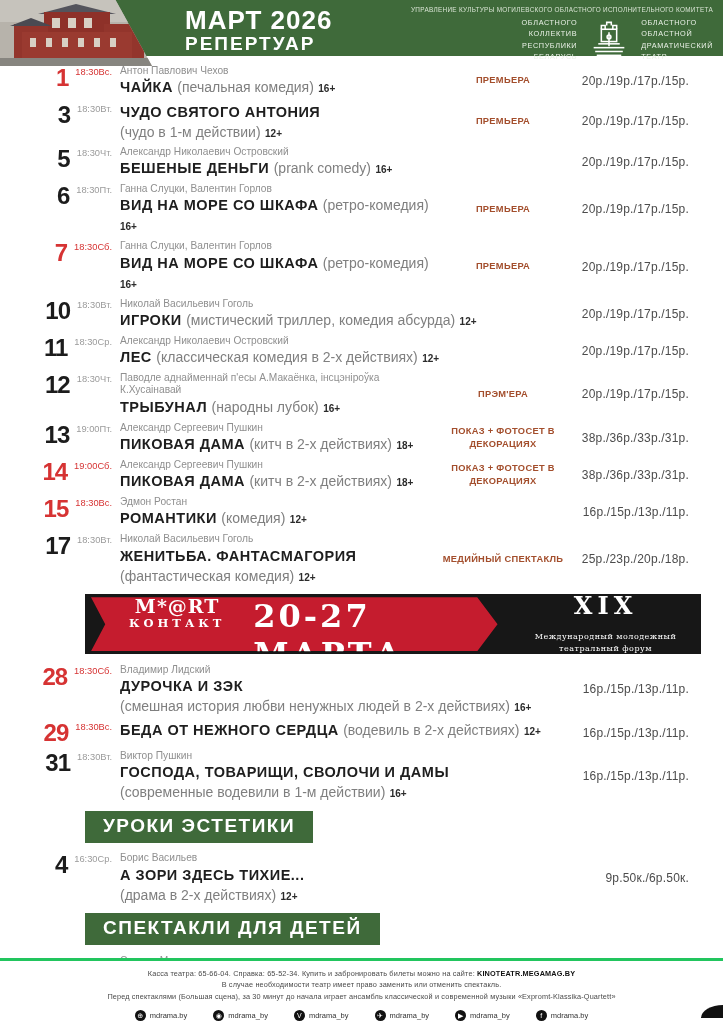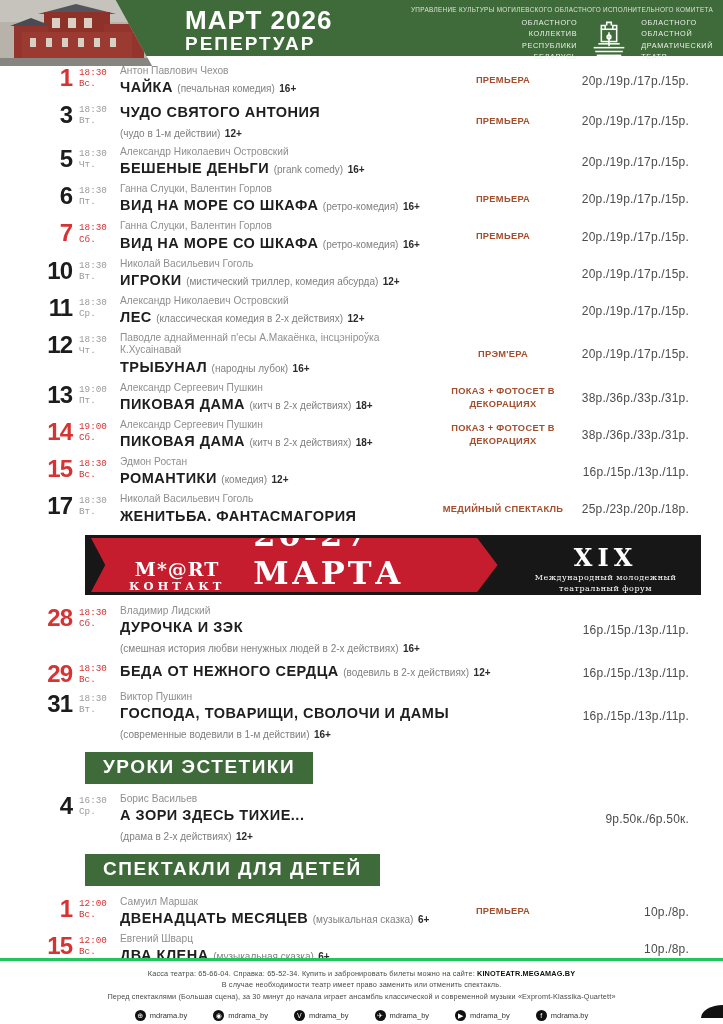--- a/index.html
+++ b/index.html
@@ -19,47 +19,47 @@
   .h-org { position:absolute; right:10px; top:17px; display:flex; gap:9px; align-items:center; }
   .org-col { font-size:7.3px; line-height:1.55; letter-spacing:.6px; color:#eaf1e7; }
   .org-col.left { text-align:right; }
   .h-logo { width:46px; height:44px; }
   
   .rows { }
   .row { display:flex; align-items:flex-start; padding:2.5px 34px 2.5px 40px; }
   .c-date { width:72px; flex:none; display:flex; gap:7px; padding-top:2px; }
   .num { width:32px; text-align:right; font-size:24px; font-weight:bold;
     line-height:.95; color:#1c1c1c; letter-spacing:-1px; }
-  .td { display:flex; flex-direction:column; font-size:9.3px; color:#9b9b9b; line-height:1.2;font-family:Liberation Mono, monospace; }
+  .td { display:flex; flex-direction:row; font-size:9.3px; color:#9b9b9b; line-height:1.2; }
   .row.red .num, .row.red .time, .row.red .day { color:#d63333; }
   .c-info { flex:1; padding-left:8px; min-width:0; }
   .author { font-size:10.2px; color:#8f8f8f; line-height:1.2; }
   .tline { line-height:1.25; }
   .title { font-size:14.5px; font-weight:bold; color:#1e1e1e; letter-spacing:.5px; }
-  .genre { font-size:10px; color:#7f7f7f; }
+  .genre { font-size:14px; color:#7f7f7f; }
   .age { font-size:10px; font-weight:bold; color:#2b2b2b; }
   .bline { line-height:1.2; }
   .c-badge { width:132px; flex:none; align-self:center; text-align:center;
     font-size:9.3px; font-weight:bold; color:#a34e2c; letter-spacing:.3px; line-height:1.35; }
   .c-price { width:120px; flex:none; align-self:center; text-align:right;
     font-size:12px; color:#4c4c4c; white-space:nowrap; letter-spacing:.2px; }
   
   .banner { position:relative; height:60px; margin:7px 22px 7px 85px;
     background:#171717; overflow:hidden; }
   .ribbon { position:absolute; left:6px; top:3px; bottom:3px; width:66%;
-    background:#c51c2e; display:flex; align-items:flex-end;
+    background:#c51c2e; display:flex; align-items:flex-start;
     clip-path:polygon(0 0, 95% 0, 100% 50%, 95% 100%, 0 100%, 3.5% 50%);
     padding-left:38px; }
   .mk-logo { color:#fff; font-family:"DejaVu Serif", serif; line-height:1.05; text-align:center; }
   .mk-logo .l1 { font-size:19px; font-weight:bold; letter-spacing:1px; }
   .mk-logo .l2 { font-size:11.5px; font-weight:bold; letter-spacing:4px; }
   .mk-dates { color:#fff; font-family:"DejaVu Serif", serif; font-size:32px;
     font-weight:bold; letter-spacing:3px; margin-left:28px; }
   .mk-right { position:absolute; right:0; top:0; bottom:0; width:31%;
-    display:flex; flex-direction:column; justify-content:flex-end; align-items:center;
+    display:flex; flex-direction:column; justify-content:space-between; align-items:center;
     color:#fff; font-family:"DejaVu Serif", serif; }
   .mk-right .ed { font-size:24px; font-weight:bold; letter-spacing:5px; line-height:1; }
   .mk-right .sub { font-size:8px; letter-spacing:.5px; line-height:1.45; text-align:center; margin-top:2px; }
   
   .sec-bar { display:inline-block; background:#3f6a3a; color:#fff; font-weight:bold;
     font-size:19px; letter-spacing:1.5px; padding:4px 18px 6px; margin:7px 0 7px 85px; }
   
   .footer { position:absolute; left:0; right:0; bottom:0; height:66px;
     border-top:3px solid #22c55e; text-align:center; padding-top:7px; background:#fff; }
   .f-line { font-size:7.3px; color:#4a4a4a; line-height:1.55; letter-spacing:.15px; }
@@ -377,20 +377,24 @@
         <span class="day">Вт.</span>
       </span>
     </div>
     <div class="c-info">
       <div class="author">Николай Васильевич Гоголь</div>
       <div class="tline">
         <span class="title">ЖЕНИТЬБА. ФАНТАСМАГОРИЯ</span>
         
         
       </div>
+      <div class="bline">
+        <span class="genre">(фантастическая комедия)</span>
+        <span class="age">12+</span>
+      </div>
     </div>
     <div class="c-badge">МЕДИЙНЫЙ СПЕКТАКЛЬ</div>
     <div class="c-price">25р./23р./20р./18р.</div>
   </div>
 </div>
 
 
 <div class="banner">
   <div class="ribbon">
     <div class="mk-logo">

